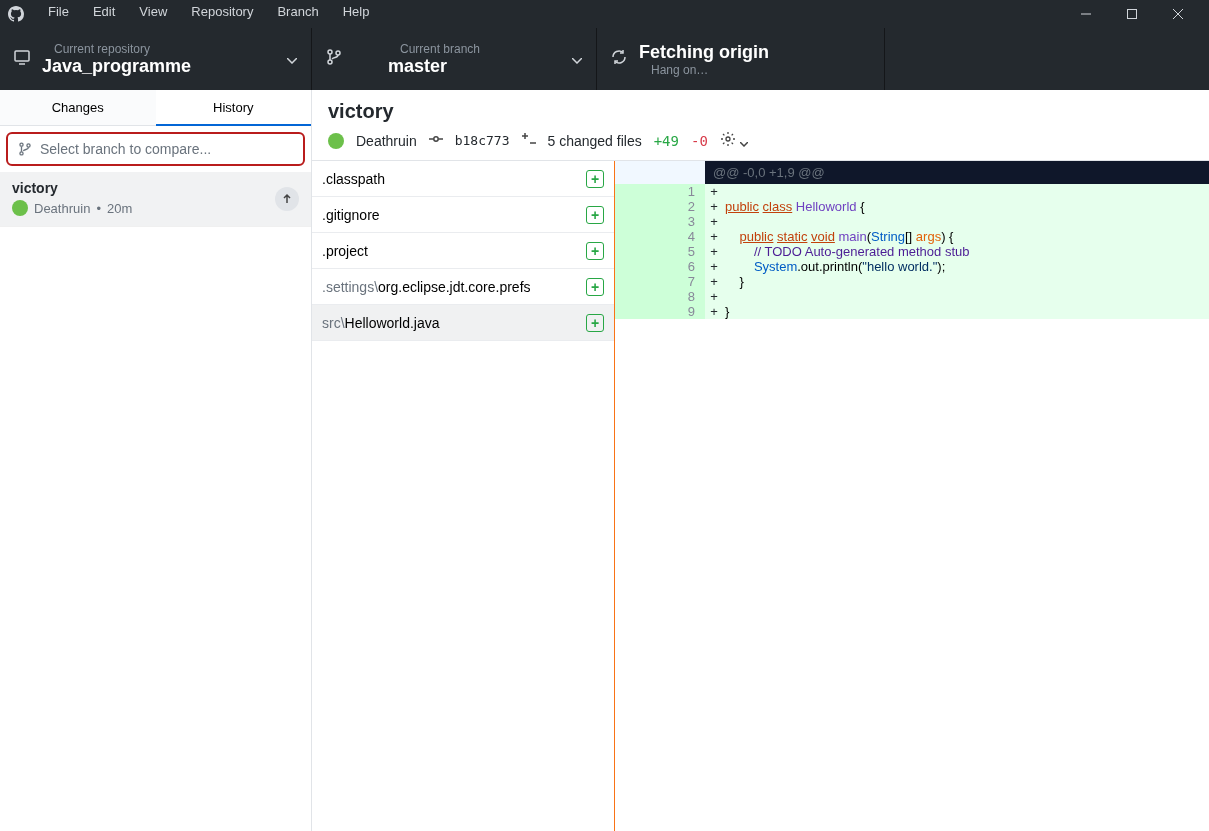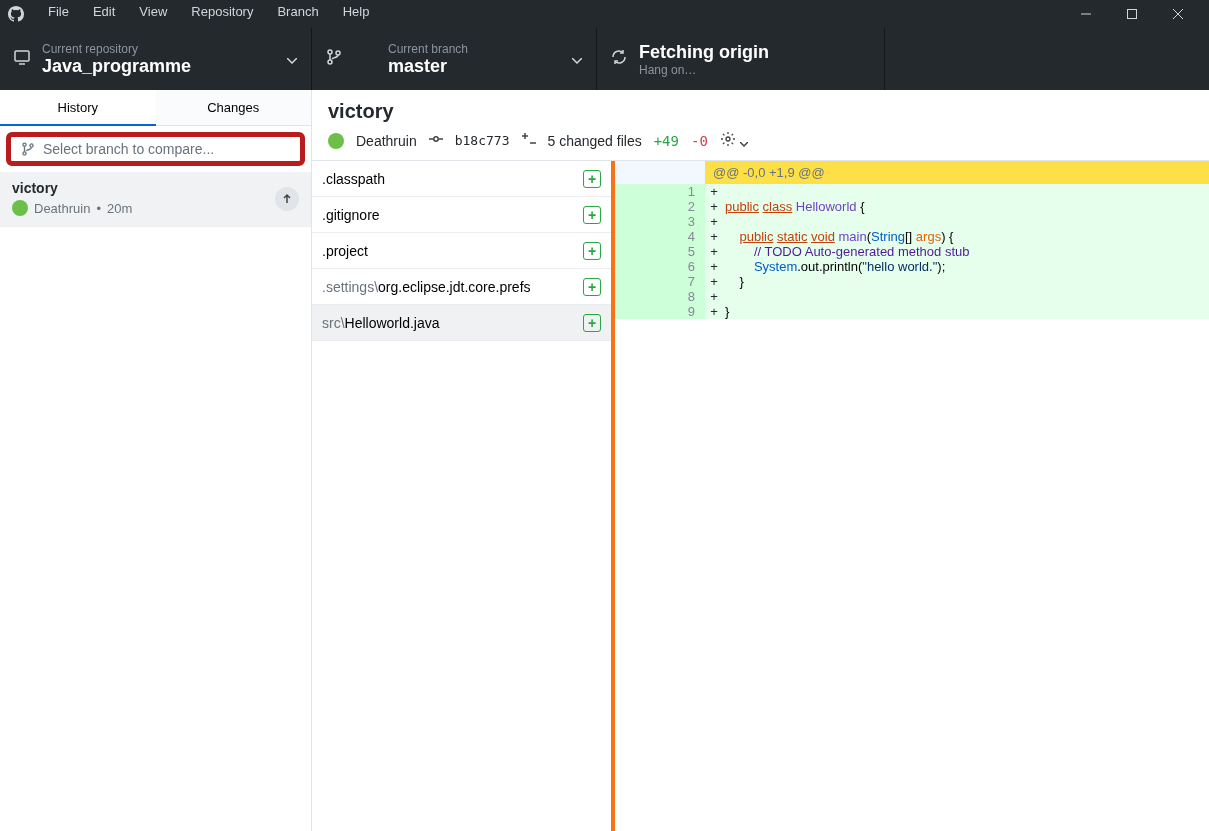--- a/index.html
+++ b/index.html
@@ -11,57 +11,57 @@
 .titlebar .menu-item { padding:4px 12px; cursor:pointer; }
 .titlebar .spacer { flex:1; }
 .winbtn { width:46px; height:28px; display:flex; align-items:center; justify-content:center; color:#d1d5da; }
 
 
 .toolbar { background:#24292e; height:62px; display:flex; color:#d1d5da; }
 .tool-seg { border-right:1px solid #141619; display:flex; align-items:center; padding:0 14px; position:relative; }
 .tool-seg.repo { width:312px; }
 .tool-seg.branch { width:285px;gap:34px; }
 .tool-seg.sync { flex:0 0 auto; width:288px; }
-.tool-label { font-size:12px; color:#8b949e; }
+.tool-label { font-size:12px; color:#8b949e;margin-left:12px; }
 .tool-value { font-size:18px; font-weight:600; color:#fff; }
 .tool-icon { margin-right:12px; color:#d1d5da; }
 .chev { position:absolute; right:14px; top:50%; transform:translateY(-50%); }
 
 
 .body-row { flex:1; display:flex; min-height:0; }
 .sidebar { width:312px; border-right:1px solid #e1e4e8; display:flex; flex-direction:column; background:#fff; }
 .tabs { display:flex; height:36px; }
 .tab { flex:1; display:flex; align-items:center; justify-content:center; font-size:13px; border-bottom:1px solid #e1e4e8; cursor:pointer; background:#fafbfc; }
 .tab.active { background:#fff; border-bottom:2px solid #0366d6; font-weight:500; }
-.branch-select { margin:6px; border:5px solid #b91c1c; border-radius:6px; height:34px; display:flex; align-items:center; padding:0 10px; color:#6a737d; font-size:14px; }
+.branch-select { margin:6px; border:2px solid #b91c1c; border-radius:6px; height:34px; display:flex; align-items:center; padding:0 10px; color:#6a737d; font-size:14px; }
 .branch-select svg { margin-right:8px; }
 .commit-item { padding:8px 12px 10px; border-bottom:1px solid #f0f0f0; background:#f1f2f3; position:relative; }
 .commit-title { font-size:14px; font-weight:600; color:#24292e; }
 .commit-meta { display:flex; align-items:center; font-size:13px; color:#6a737d; margin-top:4px; gap:6px; }
 .avatar { width:16px; height:16px; border-radius:50%; background:#6cc04a; display:inline-block; }
 .push-badge { position:absolute; right:12px; top:50%; transform:translateY(-50%); width:24px; height:24px; border-radius:12px; background:#e1e4e8; display:flex; align-items:center; justify-content:center; }
 
 
 .main { flex:1; display:flex; flex-direction:column; min-width:0; }
 .commit-head { padding:10px 16px 2px; }
 .commit-head h2 { font-size:20px; font-weight:600; color:#24292e; }
 .commit-info { display:flex; align-items:center; gap:12px; padding:6px 16px 10px; font-size:14px; color:#24292e; }
 .commit-info .sha { font-family:ui-monospace,Consolas,monospace; font-size:13px; }
 .add-green { color:#28a745; font-family:ui-monospace,Consolas,monospace; }
 .del-red { color:#d73a49; font-family:ui-monospace,Consolas,monospace; }
 .content-row { flex:1; display:flex; min-height:0; border-top:1px solid #e1e4e8; }
 
-.filelist { width:303px; border-right:4px solid #f97316; font-size:14px; }
+.filelist { width:303px; border-right:1px solid #f97316; font-size:14px; }
 .file-row { height:36px; display:flex; align-items:center; padding:0 10px; border-bottom:1px solid #eaecef; justify-content:space-between; cursor:pointer; }
 .file-row.selected { background:#f0f1f2; }
 .file-dim { color:#6a737d; }
 .file-add-ic { width:18px; height:18px; border:1.7px solid #28a745; border-radius:3px; color:#28a745; display:flex; align-items:center; justify-content:center; font-size:14px; font-weight:700; line-height:1; }
 
 .diff { flex:1; overflow:auto; font-family:ui-monospace,SFMono-Regular,Consolas,monospace; font-size:13px; }
-.hunk { background:#fde047; color:#6a737d; display:flex;text-align:center; }
+.hunk { background:#0f172a; color:#6a737d; display:flex;text-align:center; }
 .gut { width:90px; flex:0 0 90px; text-align:right; padding-right:10px; color:#b0b7bf; background:#f1f8ff; }
 .dl { display:flex; }
 .dl .gut1 { width:45px; flex:0 0 45px; background:#cdffd8; }
 .dl .gut2 { width:45px; flex:0 0 45px; text-align:right; padding-right:10px; color:#889; background:#cdffd8; }
 .dl .mark { width:18px; flex:0 0 18px; background:#e6ffed; color:#24292e; text-align:center; }
 .dl .code { flex:1; background:#e6ffed; white-space:pre; padding-left:2px; }
 .kw-red { color:#c2410c;text-decoration:underline; }
 .kw-purple { color:#6f42c1; }
 .kw-blue { color:#005cc5; }
 .kw-navy { color:#032f62; }
@@ -140,22 +140,22 @@
       <div class="tool-value">Fetching origin</div>
       <div class="tool-label">Hang on…</div>
     </div>
   </div>
 </div>
 
 <div class="body-row">
 
   <div class="sidebar">
     <div class="tabs">
+      <div class="tab">Changes</div>
       <div class="tab active">History</div>
-      <div class="tab">Changes</div>
     </div>
     <div class="branch-select">
       <svg width="14" height="14" viewBox="0 0 16 16" fill="#6a737d">
           <circle cx="4" cy="3" r="1.8" fill="none" stroke="#6a737d" stroke-width="1.5"></circle>
           <circle cx="4" cy="13" r="1.8" fill="none" stroke="#6a737d" stroke-width="1.5"></circle>
           <circle cx="12" cy="4" r="1.8" fill="none" stroke="#6a737d" stroke-width="1.5"></circle>
           <path d="M4 5v6M12 6c0 3-4 2-6 4" fill="none" stroke="#6a737d" stroke-width="1.5"></path>
         </svg>
       <span>Select branch to compare...</span>
     </div>

